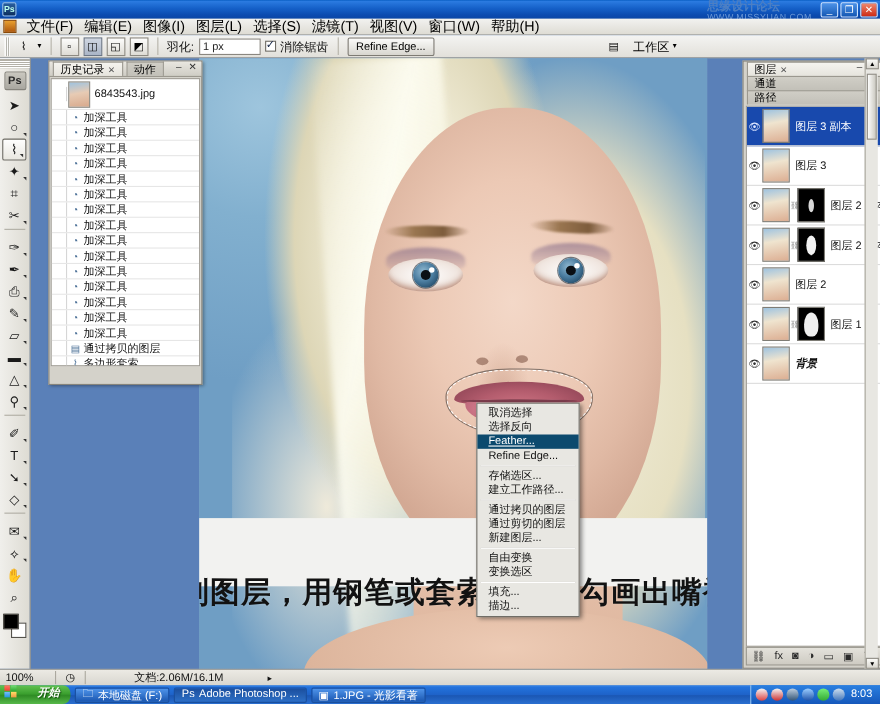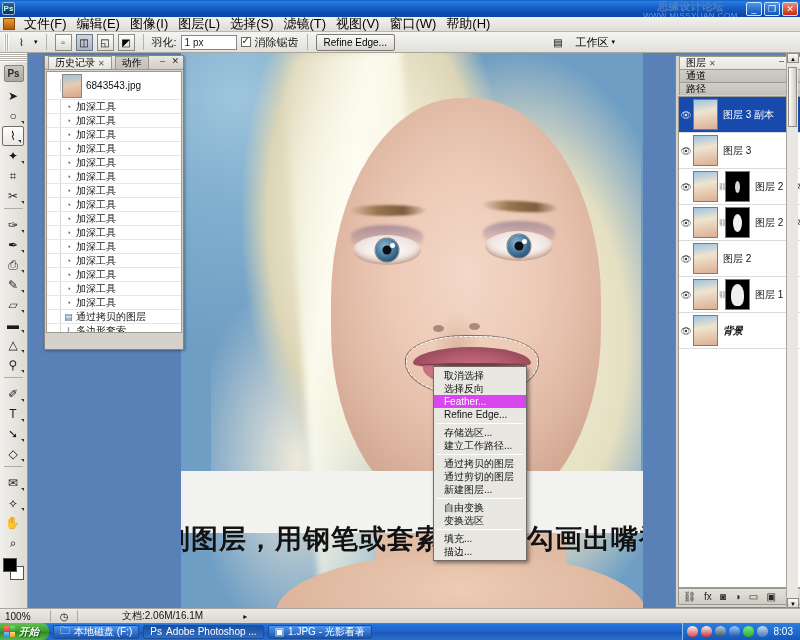--- a/index.html
+++ b/index.html
@@ -20,21 +20,21 @@
     width:13px;height:13px;margin:0 3px 0 2px;flex:none;
     background:linear-gradient(#2a5f9e,#0d2f5e);
     border:1px solid #9bd; border-radius:2px;
     font-size:8px; color:#bfe; text-align:center; line-height:11px; font-weight:bold;
   }
   #titlebar .ttl{
     font-size:11px; font-weight:bold; letter-spacing:.3px;
     text-shadow:1px 1px 0 #063a7f; white-space:nowrap;
   }
   #watermark{
-    position:absolute; right:62px; top:1px; text-align:center; line-height:1;
+    position:absolute; right:62px; top:1px; text-align:left; line-height:1;
     color:#7fa9e0; pointer-events:none;margin-left:36px;
   }
   #watermark .w1{ font-size:11px; color:#4c7fc4; font-weight:bold; display:block;}
   #watermark .w2{ font-size:8px; color:#6e9ad6; letter-spacing:.5px; display:block;}
   #winbtns{ position:absolute; right:2px; top:2px; display:flex; gap:2px;}
   #winbtns div{
     width:16px;height:14px;border:1px solid #cfe4ff;border-radius:2px;
     font-size:9px;color:#fff;text-align:center;line-height:12px;
     background:linear-gradient(#4d93e8,#1457b3);
   }
@@ -204,21 +204,21 @@
   }
   #overlay .l2{ display:block; }
   
   #ctxmenu{
     position:absolute; left:433px; top:366px; width:94px;
     background:#e8e7e2; border:1px solid #6f6d66;
     box-shadow:2px 2px 4px rgba(0,0,0,.45);
     padding:2px 0; z-index:40;
   }
   .cmi{ height:13px; line-height:13px; padding:0 6px 0 10px; font-size:10px; color:#111; white-space:nowrap;}
-  .cmi.hl{ background:#d946ef; color:#fff;}
+  .cmi.hl{ background:#0c4a6e; color:#fff;text-decoration:underline;}
   .cmsep{ height:1px; background:#b2b0a8; margin:2px 3px; border-bottom:1px solid #fff;}
   
   #layers{
     position:absolute; left:675px; top:55px; width:128px; height:553px;
     background:#d4d2ca; border:1px solid #86847c;
   }
   #layers .ctrls{ padding:2px 3px; }
   .lrow1,.lrow2{ display:flex; align-items:center; gap:3px; height:16px; margin-bottom:2px;}
   .lsel{ width:56px; height:14px; border:1px solid #8a8780; background:linear-gradient(#fff,#eceae4);
      font-size:9px; padding:0 2px; line-height:12px; display:flex; align-items:center; justify-content:space-between;}
@@ -264,21 +264,21 @@
   }
   #statusbar .z{ width:46px; padding-left:5px; }
   #statusbar .sep2{ width:1px;height:12px;background:#aba89f;margin:0 4px;}
   
   #taskbar{
     position:absolute; left:0; top:623px; width:800px; height:17px;
     background:linear-gradient(to bottom,#3f8ae8 0%,#2372dc 10%,#1e62c8 52%,#1b57b4 55%,#2a6fd0 100%);
     display:flex; align-items:center; color:#fff; font-size:10px;
   }
   #start{
-    height:17px; padding:0 10px 0 4px; display:flex; align-items:center; gap:3px;
+    height:17px; padding:0 10px 0 4px; display:flex; gap:18px;
     background:linear-gradient(to bottom,#63c251 0%,#3ba02f 45%,#2f8c25 55%,#57b849 100%);
     border-radius:0 7px 7px 0; font-weight:bold; font-style:italic;
     text-shadow:1px 1px 1px #14500c;
   }
   #start .flag{ width:12px;height:11px;
      background:
       linear-gradient(#f76,#e43) no-repeat 0 0/5px 5px,
       linear-gradient(#7d7,#3a3) no-repeat 6px 0/5px 5px,
       linear-gradient(#7bf,#29d) no-repeat 0 6px/5px 5px,
       linear-gradient(#fd6,#e94) no-repeat 6px 6px/5px 5px;}

